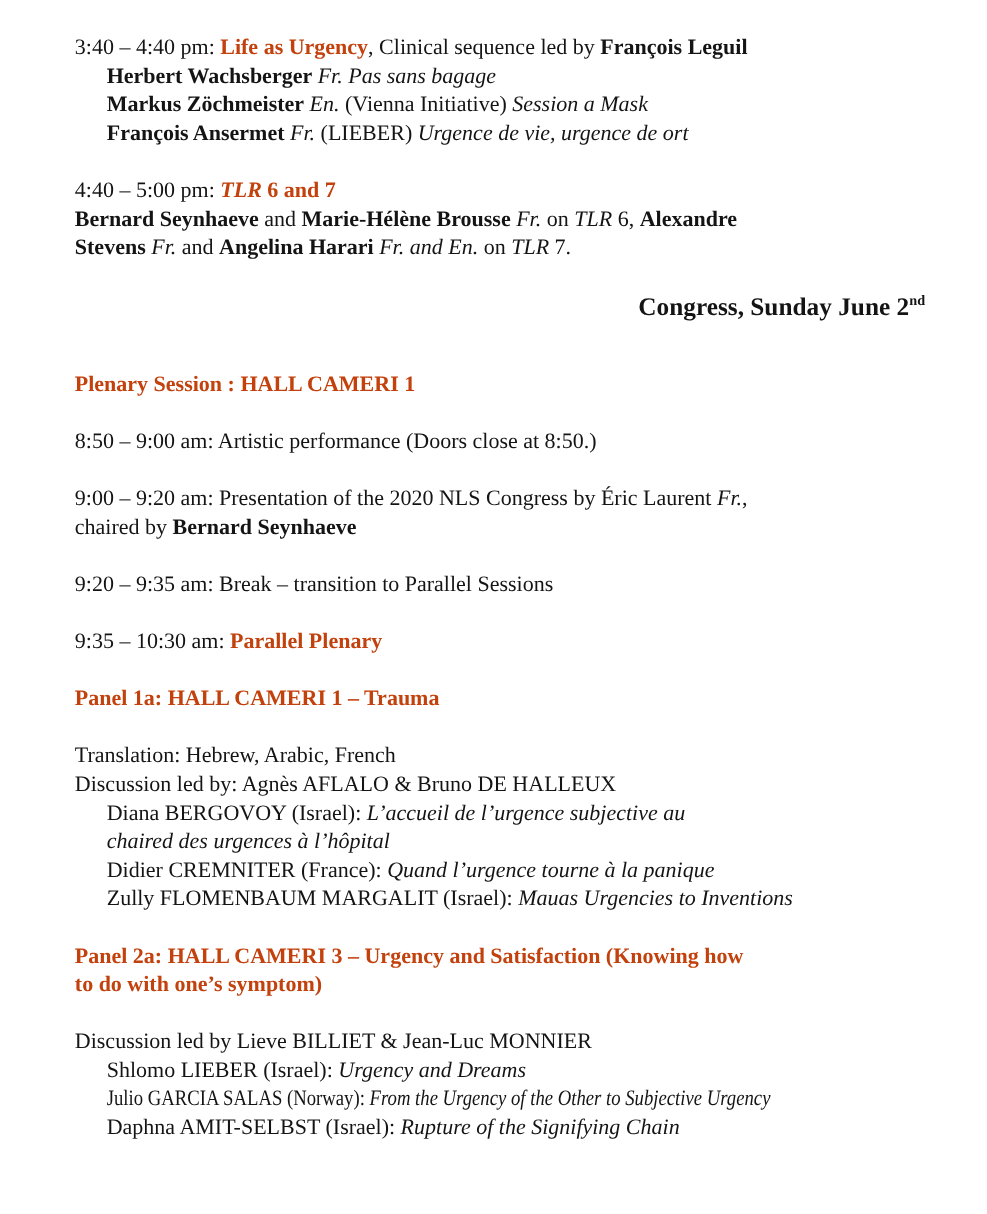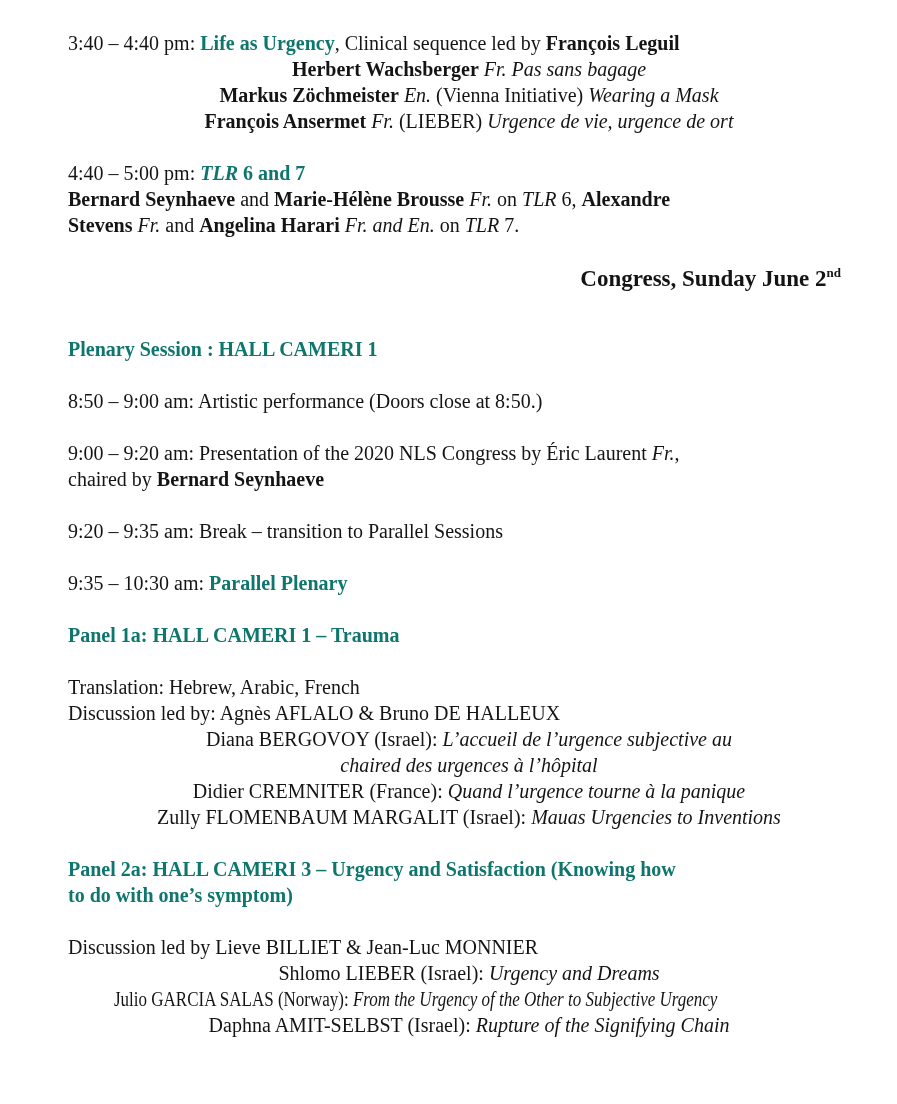--- a/index.html
+++ b/index.html
@@ -28,45 +28,44 @@
     font-size: 20px;
     line-height: 26px;
     white-space: nowrap;
   }
   .heading .line {
     font-size: 23px;
     line-height: 30px;
   }
   .line.indent {
     padding-left: 29px;
-    text-align: center;
   }
   .b { font-weight: 700; }
   .i { font-style: italic; }
-  .red { color: #0f766e; }
+  .red { color: #c2410c; }
   .sup {
     vertical-align: super;
     font-size: 13px;
     line-height: 0;
   }
   .squeeze {
     display: inline-block;
     transform: scaleX(0.85);
     transform-origin: 0 50%;
     white-space: nowrap;
   }
 </style>
 </head>
 <body>
 
 <div class="page" id="doc">
     <div class="block para">
       <div class="line"><span>3:40 – 4:40 pm: </span><span class="b red">Life as Urgency</span><span>, Clinical sequence led by </span><span class="b">François Leguil</span></div>
       <div class="line indent"><span class="b">Herbert Wachsberger</span><span> </span><span class="i">Fr. Pas sans bagage</span></div>
-      <div class="line indent"><span class="b">Markus Zöchmeister</span><span> </span><span class="i">En.</span><span> (Vienna Initiative) </span><span class="i">Wearing a Mask</span></div>
+      <div class="line indent"><span class="b">Markus Zöchmeister</span><span> </span><span class="i">En.</span><span> (Vienna Initiative) </span><span class="i">Session a Mask</span></div>
       <div class="line indent"><span class="b">François Ansermet</span><span> </span><span class="i">Fr.</span><span> (LIEBER) </span><span class="i">Urgence de vie, urgence de ort</span></div>
     </div>
     <div class="block para">
       <div class="line"><span>4:40 – 5:00 pm: </span><span class="b i red">TLR</span><span class="b red"> 6 and 7</span></div>
       <div class="line"><span class="b">Bernard Seynhaeve</span><span> and </span><span class="b">Marie-Hélène Brousse</span><span> </span><span class="i">Fr.</span><span> on </span><span class="i">TLR</span><span> 6, </span><span class="b">Alexandre</span></div>
       <div class="line"><span class="b">Stevens</span><span> </span><span class="i">Fr.</span><span> and </span><span class="b">Angelina Harari</span><span> </span><span class="i">Fr. and En.</span><span> on </span><span class="i">TLR</span><span> 7.</span></div>
     </div>
     <div class="block heading">
       <div class="line"><span class="b">Congress, Sunday June 2</span><span class="b sup">nd</span></div>
     </div>

